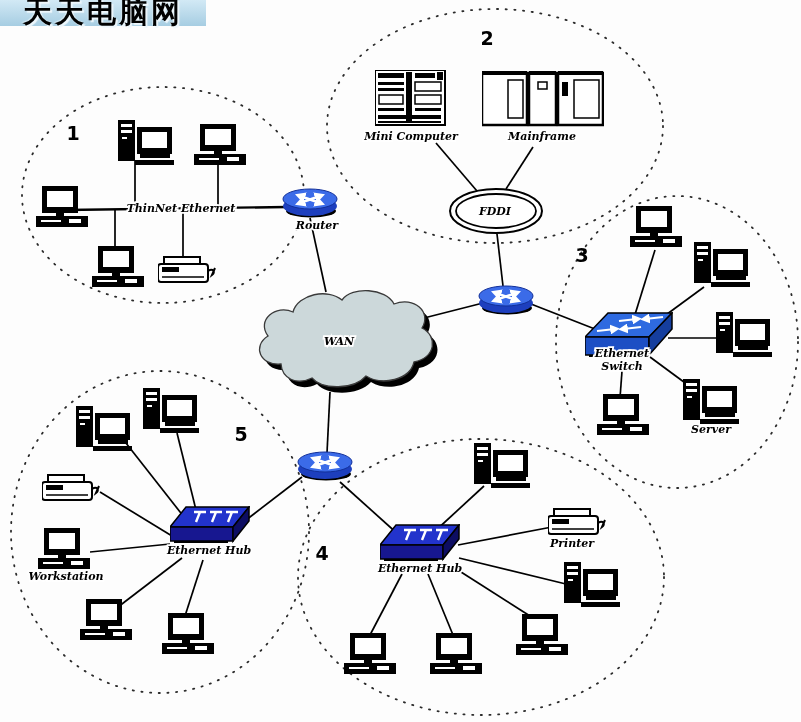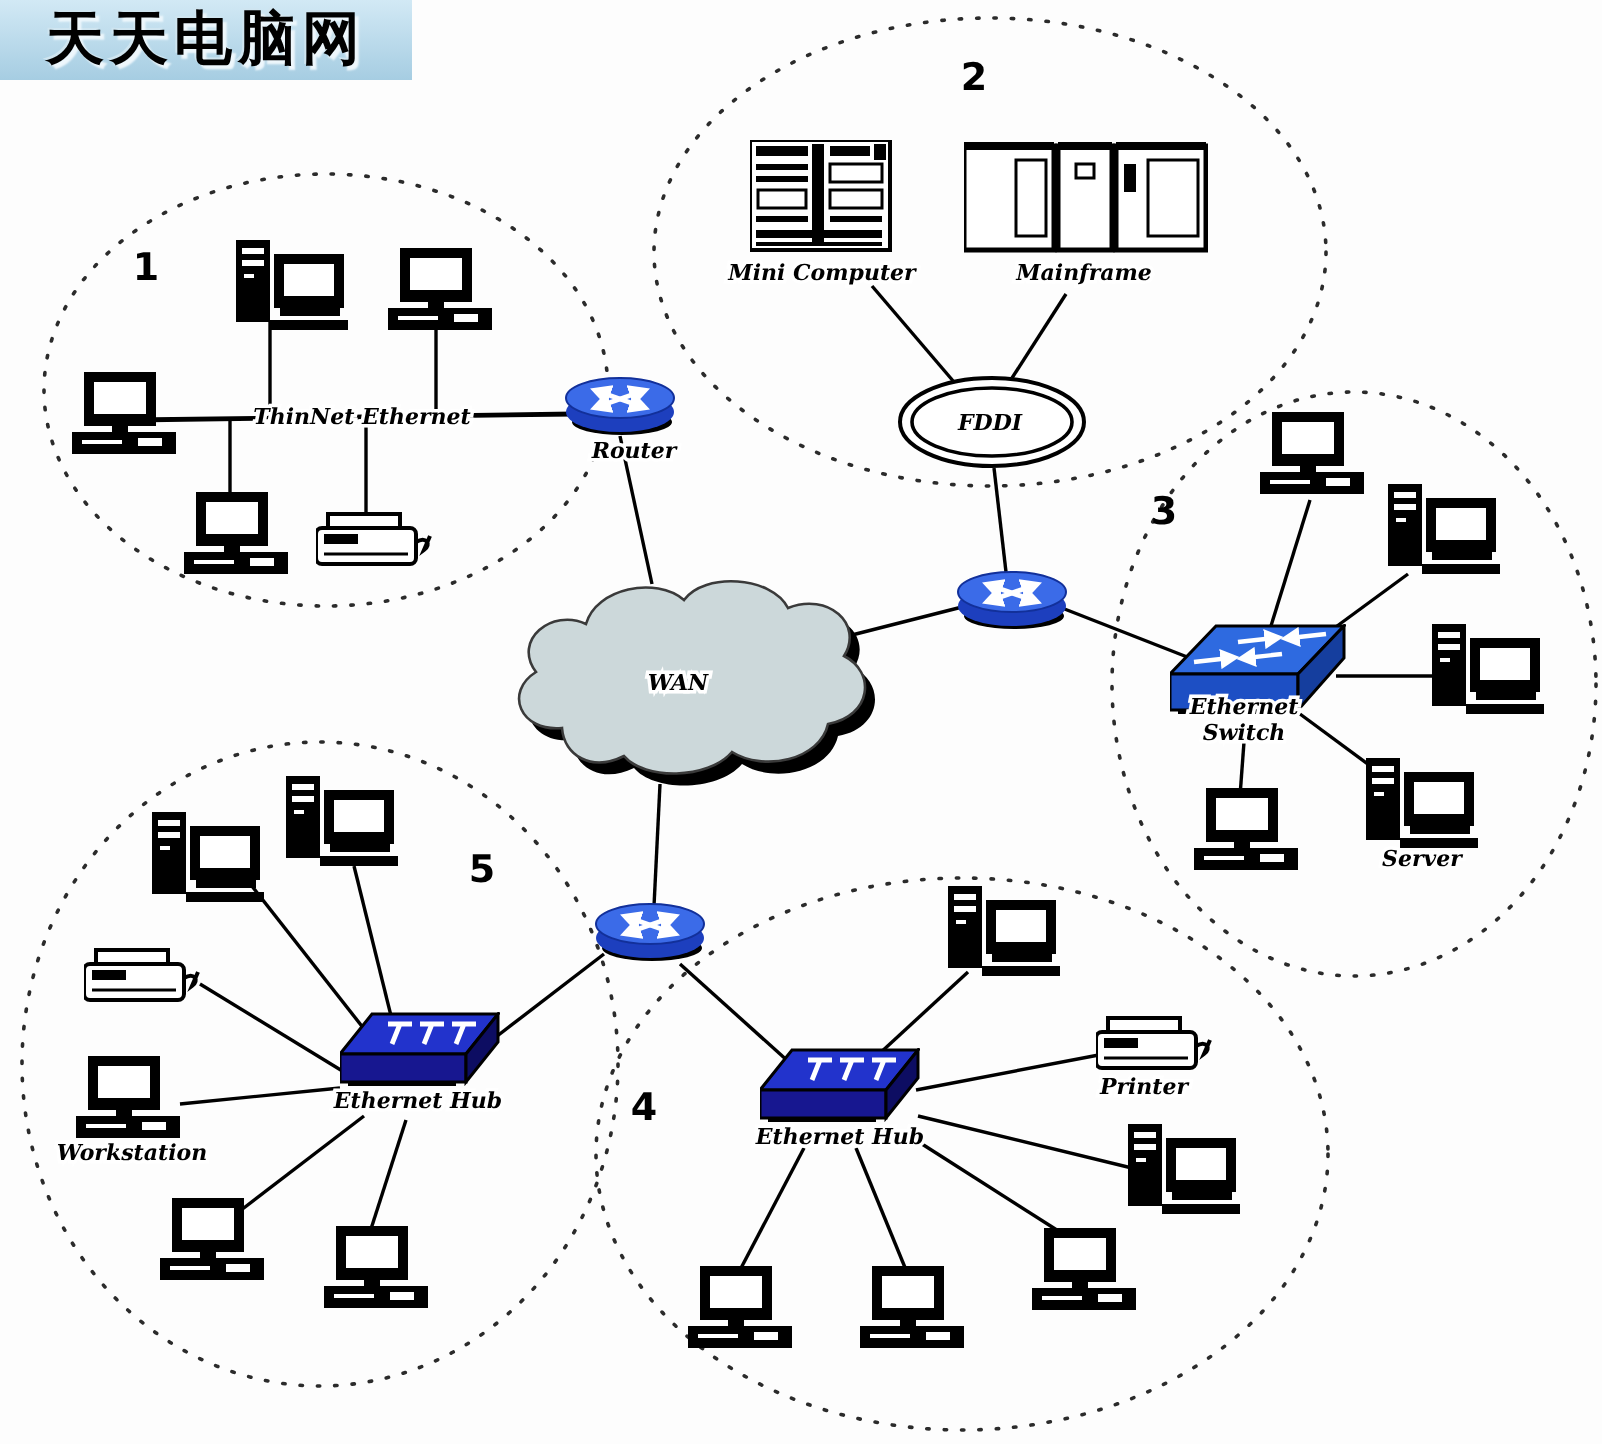--- a/index.html
+++ b/index.html
@@ -1,18 +1,18 @@
 <!DOCTYPE html>
 <html><head>
 <meta charset="utf-8">
 <style>
   html,body{margin:0;padding:0;background:#fdfdfd;}
   #stage{position:relative;width:801px;height:722px;background:#fdfdfd;overflow:hidden;
          font-family:"DejaVu Sans",sans-serif;}
-  #watermark{position:absolute;left:0;top:0;width:206px;height:40px;
+  #watermark{position:absolute;left:0;top:0;width:206px;height:26px;
              background:linear-gradient(#d2e9f5,#a6cde2);
              display:flex;align-items:center;justify-content:center;
              font-family:"DejaVu Sans",sans-serif;font-weight:bold;font-size:29px;
              color:#000;letter-spacing:3px;
              text-shadow:2px 2px 1px #eef7fc,-1px -1px 0 #cfe5f0;}
   #net-svg{position:absolute;left:0;top:0;}
   .zone-ellipse{fill:none;stroke:#2b2b2b;stroke-width:1.8;stroke-dasharray:1.2 7.5;stroke-linecap:round;}
   .zone-num{font-family:"DejaVu Sans",sans-serif;font-weight:bold;font-size:19px;fill:#000;text-anchor:middle;}
   .edge{stroke:#000;}
   .dev-label{font-family:"DejaVu Serif",serif;font-style:italic;font-weight:bold;font-size:11px;

